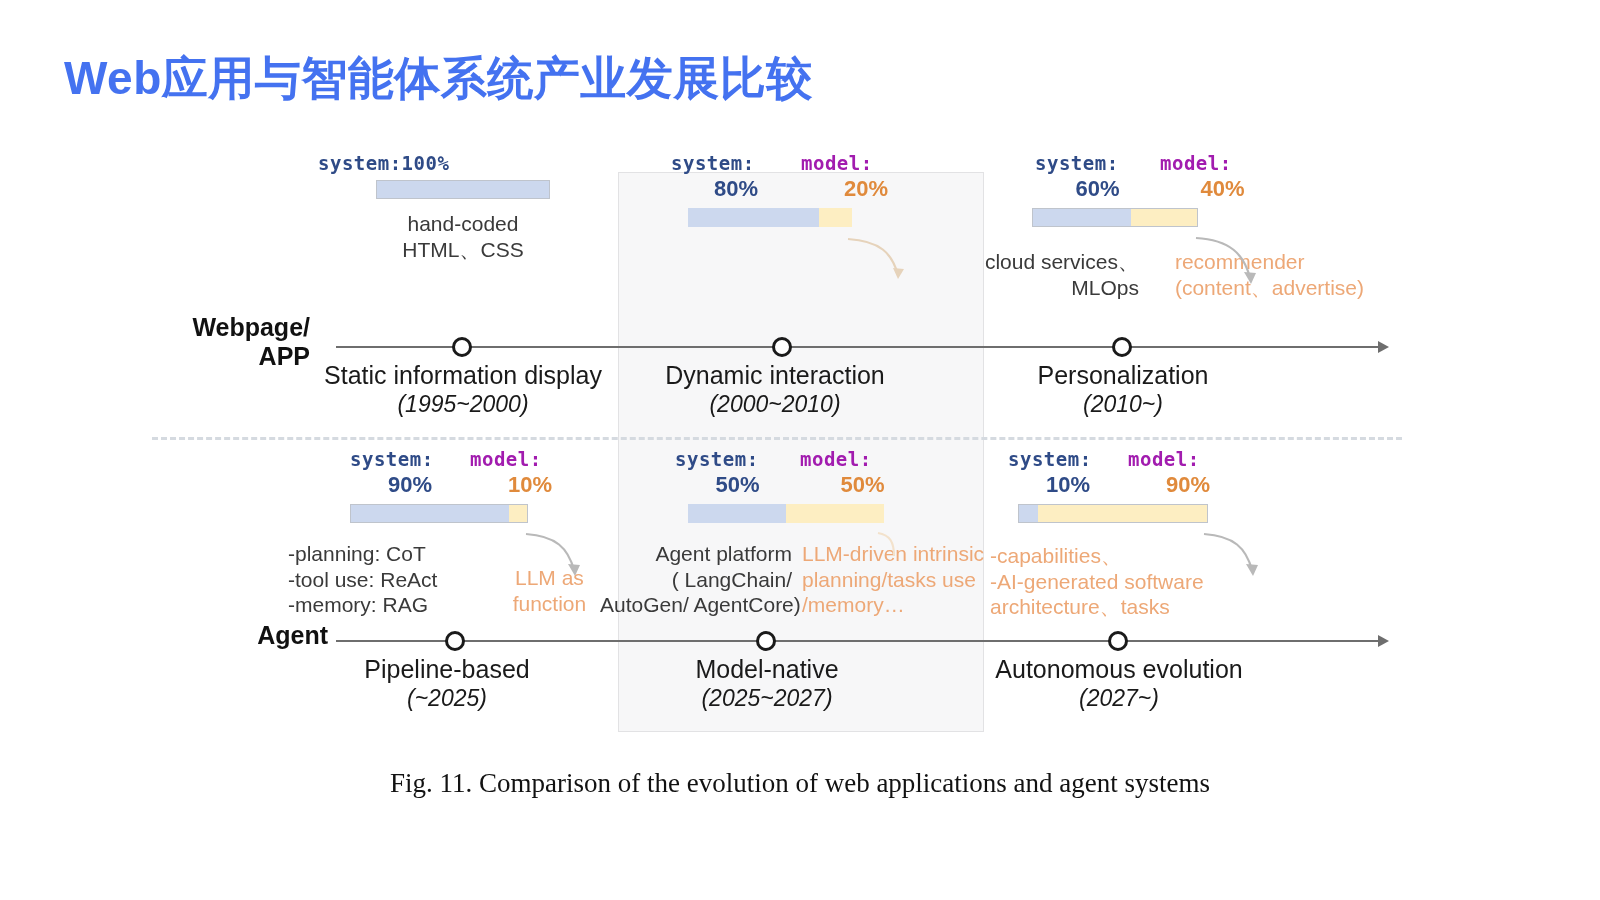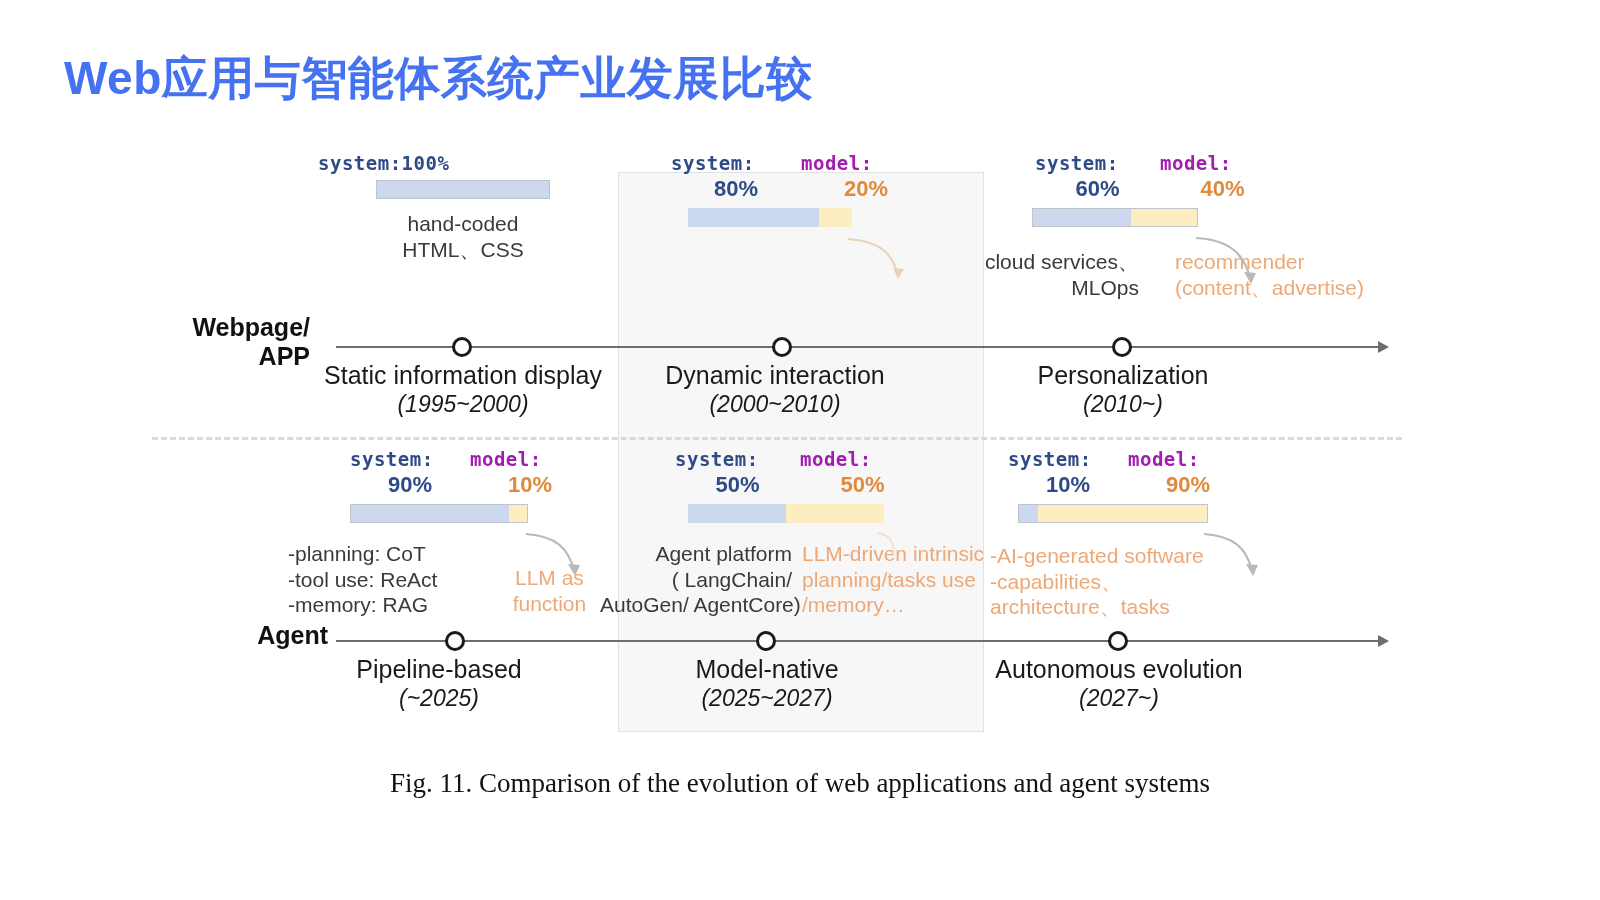--- a/index.html
+++ b/index.html
@@ -320,21 +320,21 @@
         <div>-tool use: ReAct</div>
         <div>-memory: RAG</div>
       </div>
       <div class="desc-model" style="width:42%; text-align:center; margin-top:24px;">
         <div>LLM as</div>
         <div>function</div>
       </div>
     </div>
   </div>
   <div class="node-marker" style="left:445px; top:491px;"></div>
-  <div class="milestone" style="left:294px; top:514px; width:290px;">
+  <div class="milestone" style="left:302px; top:514px; width:290px;">
     <div class="ms-name">Pipeline-based</div>
     <div class="ms-years">(~2025)</div>
   </div>
 
   <div class="phase" style="left:600px; top:308px; width:400px;">
     <div class="ratio-cols" style="width:250px; margin-left:75px;">
       <div class="ratio-line"><span class="sys">system:</span></div>
       <div class="ratio-line"><span class="mdl">model:</span></div>
     </div>
     <div class="ratio-cols" style="width:250px; margin-left:75px;">
@@ -379,22 +379,22 @@
     <div class="bar" style="width:190px; margin-left:28px;">
       <div class="seg-sys" style="width:10%;"></div>
       <div class="seg-model" style="width:90%;"></div>
     </div>
     <svg class="connector" style="left:212px; top:82px;" width="80" height="52" viewBox="0 0 80 52">
       <path d="M2,4 C32,6 44,18 50,40" fill="none" stroke="#b9b9b9" stroke-width="2.2"></path>
       <path d="M51,46 L44,34 L56,35 Z" fill="#b9b9b9"></path>
     </svg>
     <div class="desc" style="margin-top:20px; justify-content:flex-start; gap:16px;">
       <div class="desc-model" style="width:64%; text-align:left;">
+        <div>-capabilities、</div>
         <div>-AI-generated software</div>
-        <div>-capabilities、</div>
         <div>architecture、tasks</div>
       </div>
     </div>
   </div>
   <div class="node-marker" style="left:1108px; top:491px;"></div>
   <div class="milestone" style="left:974px; top:514px; width:290px;">
     <div class="ms-name">Autonomous evolution</div>
     <div class="ms-years">(2027~)</div>
   </div>
 

